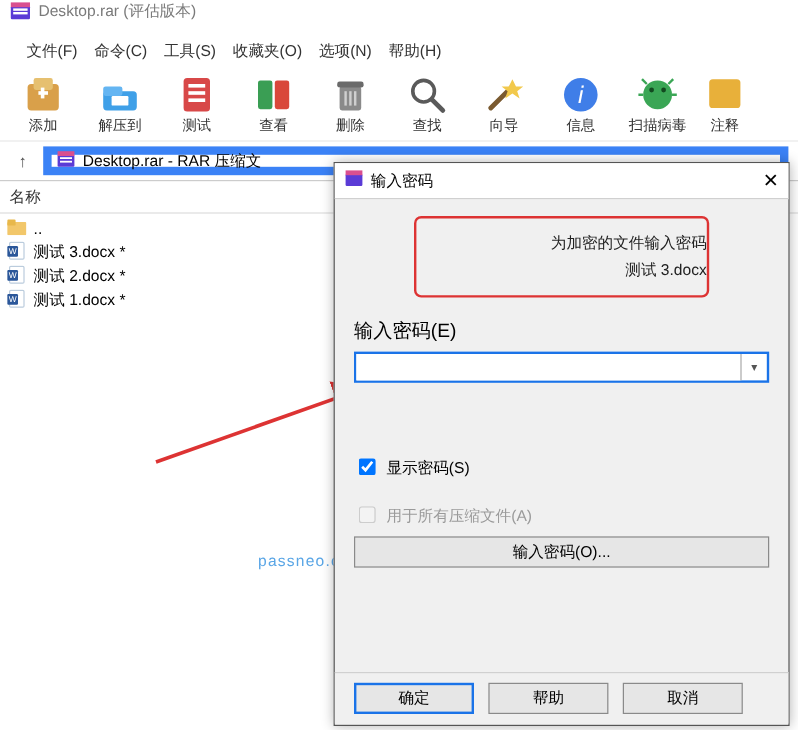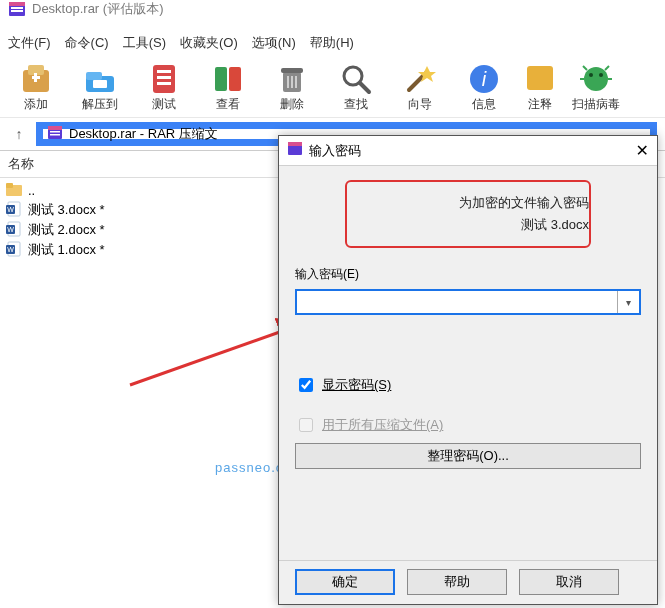--- a/index.html
+++ b/index.html
@@ -1,42 +1,42 @@
 <!DOCTYPE html>
 <html><head>
 <meta charset="utf-8">
 <style>
   * { box-sizing: border-box; font-family: "Microsoft YaHei", sans-serif; }
   body { margin:0; width:665px; height:608px; background:#fff; font-size:12px; color:#000; overflow:hidden; }
   .titlebar { display:flex; align-items:flex-start; height:30px; background:#fff; padding:0 8px; gap:6px; }
   .titlebar .title { color:#7a7a7a; font-size:13px; }
-  .menubar { display:flex; padding:4px 8px; gap:14px; font-size:13px; color:#333; }
+  .menubar { display:flex; padding:4px 22px; gap:14px; font-size:13px; color:#333; }
   .menubar span { cursor:default; }
   .toolbar { display:flex; gap:12px; padding:4px 10px; border-bottom:1px solid #e8e8e8; }
   .tbtn { display:flex; flex-direction:column; align-items:center; width:52px; font-size:12px; color:#333; padding-top:2px; }
   .tbtn .ic { width:34px; height:34px; display:flex; align-items:center; justify-content:center; }
   .addrbar { display:flex; align-items:center; padding:4px 8px; gap:6px; border-bottom:1px solid #ccc; }
   .uparrow { width:22px; height:22px; border:1px solid transparent; display:flex; align-items:center; justify-content:center; font-size:14px; color:#555; }
   .addrfield { flex:1; border:7px solid #3b82f6; height:24px; display:flex; align-items:center; padding:0 4px; gap:6px; font-size:13px; }
   .listhdr { border-bottom:1px solid #ddd; padding:4px 8px; font-size:13px; color:#333; }
   .filelist { padding:2px 6px; }
   .row { display:flex; align-items:center; gap:6px; height:20px; font-size:13px; }
   .watermark { position:absolute; left:215px; top:460px; color:#5aa6e6; font-size:13px; letter-spacing:1px; }
   
   .dialog { position:absolute; left:278px; top:135px; width:380px; height:470px; background:#f0f0f0; border:1px solid #555; box-shadow:0 0 10px rgba(0,0,0,0.3); }
   .dlg-title { display:flex; align-items:center; justify-content:space-between; background:#fff; height:30px; padding:0 8px; border-bottom:1px solid #d0d0d0; }
   .dlg-title .left { display:flex; align-items:center; gap:6px; font-size:13px;text-align:right; }
   .close { font-size:16px; font-family:Arial; cursor:default; }
   .dlg-body { padding:14px 16px 10px; position:relative; height:calc(100% - 30px - 44px); }
   .redbox { border:2px solid #d33; border-radius:6px; margin:0 50px 18px; padding:10px 0; text-align:right; font-size:13px; line-height:1.7; color:#222; }
-  .lbl { font-size:12px; margin:4px 0 6px; }
+  .lbl { font-size:16px; margin:4px 0 6px; }
   .combo { display:flex; border:2px solid #1a73e8; height:26px; background:#fff; }
   .combo input { flex:1; border:none; outline:none; padding:0 4px; font-size:13px; }
   .combo .dd { width:22px; border-left:1px solid #aaa; display:flex; align-items:center; justify-content:center; font-size:10px; color:#555; }
-  .chk { display:flex; align-items:center; gap:6px; font-size:13px; margin-top:60px;text-decoration:underline; }
+  .chk { display:flex; align-items:flex-end; gap:6px; font-size:13px; margin-top:60px; }
   .chk input { width:14px; height:14px; }
   .chk.disabled { color:#9a9a9a; margin-top:20px; }
   .orgbtn { width:100%; height:26px; border:1px solid #8a8a8a; background:#e6e6e6; margin-top:8px; font-size:13px; }
   .dlg-footer { display:flex; gap:12px; padding:8px 16px; justify-content:flex-start; border-top:1px solid #d0d0d0; background:#f0f0f0; }
   .btn { width:100px; height:26px; border:1px solid #8a8a8a; background:#e6e6e6; font-size:13px; }
   .btn.primary { border:2px solid #1a73e8; }
   
   .arrow { position:absolute; left:120px; top:315px; pointer-events:none; }
 </style>
 </head>
@@ -137,41 +137,41 @@
     </div>
   <div class="tbtn">
       <span class="ic">
         <svg width="34" height="34">
           <circle cx="17" cy="17" r="14" fill="#3f7ee8"></circle>
           <text x="17" y="24" text-anchor="middle" font-size="20" fill="#fff" font-family="Georgia" font-style="italic">i</text>
         </svg>
       </span>
       <span>信息</span>
     </div>
-  <div class="tbtn" style="width:36px">
-      <span class="ic">
-        <svg width="34" height="34">
-          <rect x="4" y="4" width="26" height="24" rx="3" fill="#e8b03a"></rect>
-        </svg>
-      </span>
-      <span>注释</span>
-    </div>
   <div class="tbtn">
       <span class="ic">
         <svg width="34" height="34">
           <circle cx="17" cy="17" r="12" fill="#3aa655"></circle>
           <circle cx="12" cy="13" r="2" fill="#124a20"></circle>
           <circle cx="22" cy="13" r="2" fill="#124a20"></circle>
           <line x1="5" y1="17" x2="1" y2="17" stroke="#3aa655" stroke-width="2"></line>
           <line x1="29" y1="17" x2="33" y2="17" stroke="#3aa655" stroke-width="2"></line>
           <line x1="8" y1="8" x2="4" y2="4" stroke="#3aa655" stroke-width="2"></line>
           <line x1="26" y1="8" x2="30" y2="4" stroke="#3aa655" stroke-width="2"></line>
         </svg>
       </span>
       <span>扫描病毒</span>
+    </div>
+  <div class="tbtn" style="width:36px">
+      <span class="ic">
+        <svg width="34" height="34">
+          <rect x="4" y="4" width="26" height="24" rx="3" fill="#e8b03a"></rect>
+        </svg>
+      </span>
+      <span>注释</span>
     </div>
 </div>
 
 <div class="addrbar">
   <div class="uparrow">↑</div>
   <div class="addrfield">
     <span><svg width="16" height="16">
           <rect x="1" y="4" width="14" height="10" rx="1" fill="#5a3bd6"></rect>
           <rect x="1" y="1" width="14" height="4" fill="#d94f8f"></rect>
           <rect x="3" y="6" width="10" height="1.5" fill="#fff"></rect>
@@ -249,20 +249,20 @@
       <div class="dd">▾</div>
     </div>
     <label class="chk">
       <input type="checkbox" checked="" style="">
       <span>显示密码(S)</span>
     </label>
     <label class="chk disabled">
       <input type="checkbox" disabled="" style="">
       <span>用于所有压缩文件(A)</span>
     </label>
-    <button class="orgbtn">整理密码(O)...</button>
+    <button class="orgbtn">输入密码(O)...</button>
   </div>
   <div class="dlg-footer">
     <button class="btn primary">确定</button>
     <button class="btn">帮助</button>
     <button class="btn">取消</button>
   </div>
 </div>
 
 </body></html>

